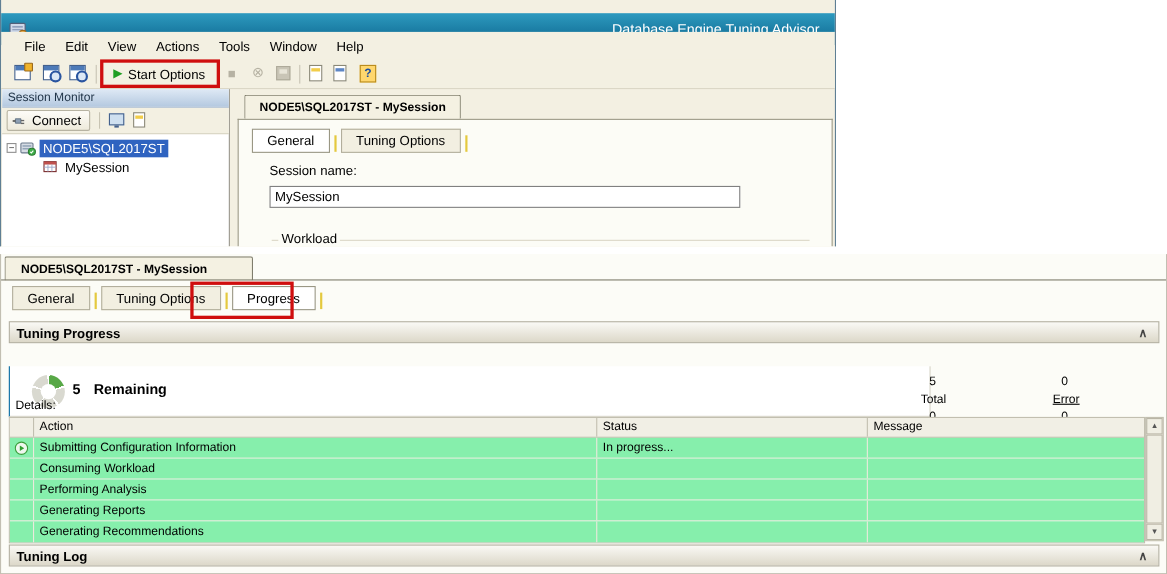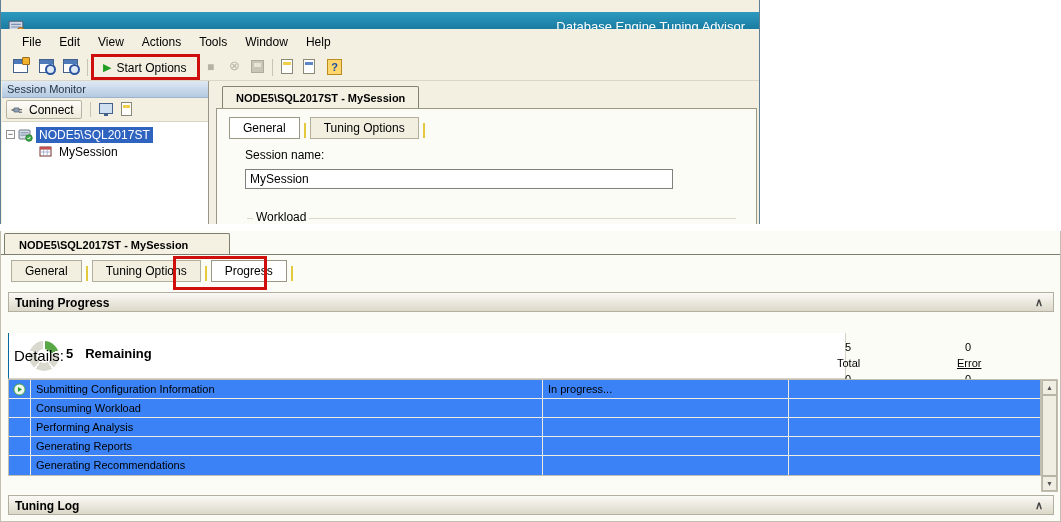--- a/index.html
+++ b/index.html
@@ -101,26 +101,26 @@
        background:conic-gradient(#fff 0 4deg,#58a847 4deg 68deg,#fff 68deg 76deg,#d9d9d0 76deg 140deg,
                   #fff 140deg 148deg,#d9d9d0 148deg 212deg,#fff 212deg 220deg,#d9d9d0 220deg 284deg,
                   #fff 284deg 292deg,#d9d9d0 292deg 356deg,#fff 356deg 360deg);}
   .pie::after{content:"";position:absolute;inset:8px;background:#fff;border-radius:50%;}
   .remaining{position:absolute;left:57px;top:13px;font-weight:bold;font-size:13px;}
   .remaining .num{margin-right:12px;}
   .stat-col{position:absolute;top:6px;font-size:11px;line-height:16px;}
   .stat-col.c1{left:828px;} .stat-col.c2{left:948px;text-decoration:underline;}
   .stat-col .sv{display:inline-block;width:14px;text-align:right;margin-right:9px;}
 
-  .details-label{position:absolute;left:13px;top:116px;font-size:15px;}
+  .details-label{position:absolute;left:13px;top:132px;font-size:11px;}
 
   .grid{position:absolute;left:7px;top:148px;width:1033px;border:1px solid #c2bfb0;box-sizing:border-box;background:#fff;}
   .grid-head{display:flex;height:18px;background:#f1efe5;border-bottom:1px solid #c2bfb0;font-size:11px;box-sizing:border-box;}
   .grid-head .gc{border-right:1px solid #c2bfb0;padding:2px 5px 0;box-sizing:border-box;white-space:nowrap;}
-  .grid-row{display:flex;height:19px;font-size:11px;border-bottom:1px solid #efede3;box-sizing:border-box;background:#3b82f6;}
+  .grid-row{display:flex;height:19px;font-size:11px;border-bottom:1px solid #efede3;box-sizing:border-box;background:#86efac;}
   .grid-row .gc{border-right:1px solid #ece9dd;padding:3px 5px 0;box-sizing:border-box;white-space:nowrap;overflow:hidden;}
   .gc.ind{width:22px;display:flex;align-items:center;justify-content:center;padding:0 !important;}
   .gc.action{width:512px;} .gc.status{width:246px;} .gc.message{flex:1;border-right:none !important;}
 
   .vscroll{position:absolute;left:1040px;top:148px;width:17px;height:113px;background:#f5f3ec;
            border:1px solid #c2bfb0;box-sizing:border-box;}
   .sb-btn{position:absolute;left:0;width:15px;height:15px;background:#f0eee3;border:1px solid #b9b5a6;
           box-sizing:border-box;font-size:7px;line-height:13px;text-align:center;color:#555;cursor:default;}
   .sb-up{top:0;} .sb-down{bottom:0;}
   .sb-thumb{position:absolute;left:0;top:15px;bottom:15px;width:15px;background:#f0eee3;
@@ -266,20 +266,26 @@
     </div>
     <div class="stat-col c2">
       <div><span class="sv">0</span><span>Error</span></div>
       <div><span class="sv">0</span><span>Warning</span></div>
     </div>
   </div>
 
   <div class="details-label">Details:</div>
 
   <div class="grid">
+    <div class="grid-head">
+      <span class="gc ind"></span>
+      <span class="gc action">Action</span>
+      <span class="gc status">Status</span>
+      <span class="gc message">Message</span>
+    </div>
     <div class="grid-row">
       <span class="gc ind">
         <svg width="13" height="13" viewBox="0 0 13 13">
             <circle cx="6.5" cy="6.5" r="5.6" fill="#eef7ee" stroke="#3d9e3d"></circle>
             <path d="M5 4l4 2.5L5 9z" fill="#2f9e2f"></path>
           </svg>
       </span>
       <span class="gc action">Submitting Configuration Information</span>
       <span class="gc status">In progress...</span>
       <span class="gc message"></span>

